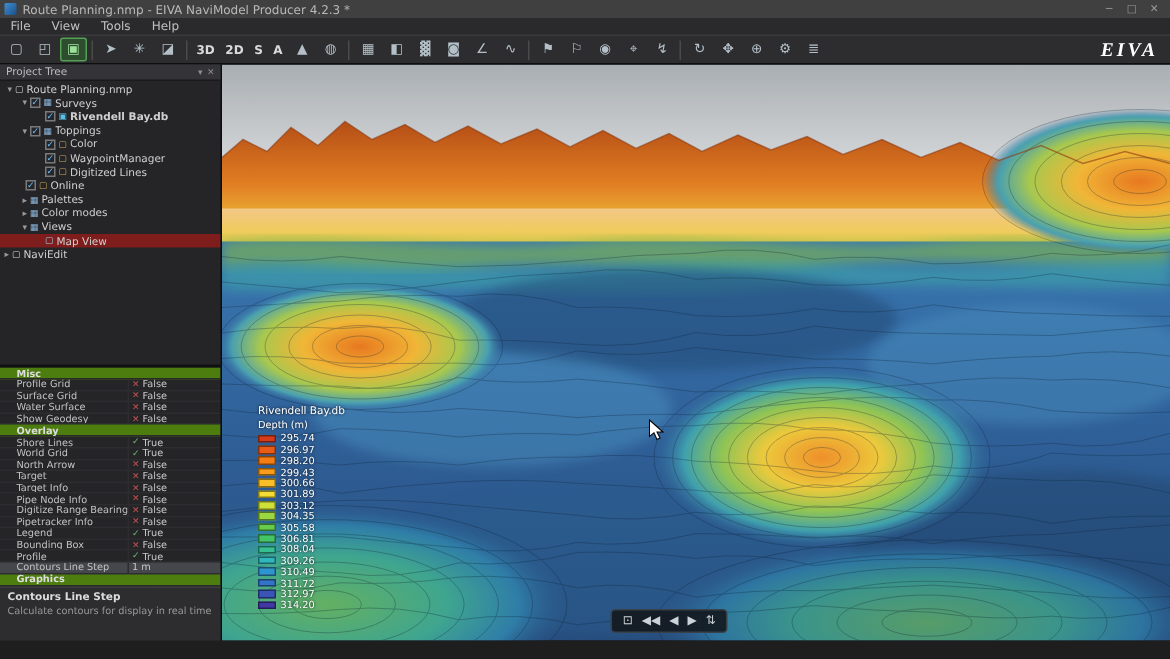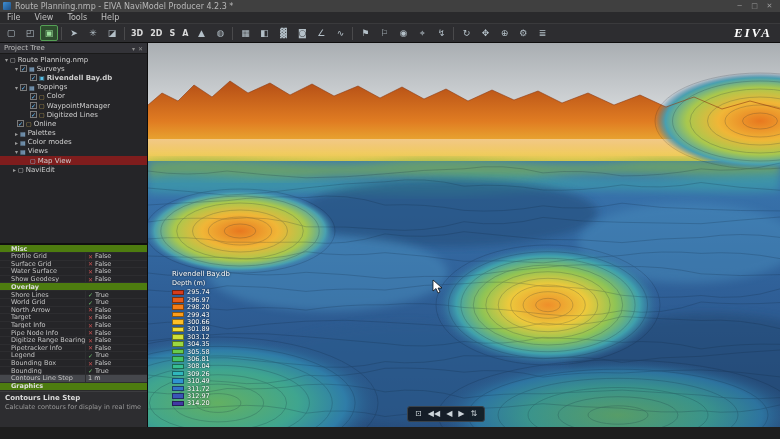--- a/index.html
+++ b/index.html
@@ -206,21 +206,21 @@
           <div class="tree-row" style="padding-left: 13px;">
             <span class="expander">▾</span>
             <span class="tree-icon" style="color: rgb(138, 180, 216);">▦</span>
             <span class="tree-label">Views</span>
           </div>
           <div class="tree-row selected" style="padding-left: 23px;">
             <span class="expander"></span>
             <span class="tree-icon" style="color: rgb(154, 208, 240);">▢</span>
             <span class="tree-label">Map View</span>
           </div>
-          <div class="tree-row" style="padding-left: 11px;">
+          <div class="tree-row" style="padding-left: 1px;">
             <span class="expander">▸</span>
             <span class="tree-icon" style="color: rgb(216, 216, 216);">▢</span>
             <span class="tree-label">NaviEdit</span>
           </div>
         </div>
 
       <div class="splitter"></div>
 
       <div class="props-body" id="props-body">
           <div class="prop-section">Misc</div>
@@ -317,21 +317,21 @@
             </span>
           </div>
           <div class="prop-row">
             <span class="prop-name">Bounding Box</span>
             <span class="prop-value">
               <span class="prop-mark">✕</span>
               <span class="prop-vtext">False</span>
             </span>
           </div>
           <div class="prop-row">
-            <span class="prop-name">Bounding</span>
+            <span class="prop-name">Profile</span>
             <span class="prop-value">
               <span class="prop-mark on">✓</span>
               <span class="prop-vtext">True</span>
             </span>
           </div>
           <div class="prop-row selected">
             <span class="prop-name">Contours Line Step</span>
             <span class="prop-value">
               <span class="prop-vtext">1 m</span>
             </span>

